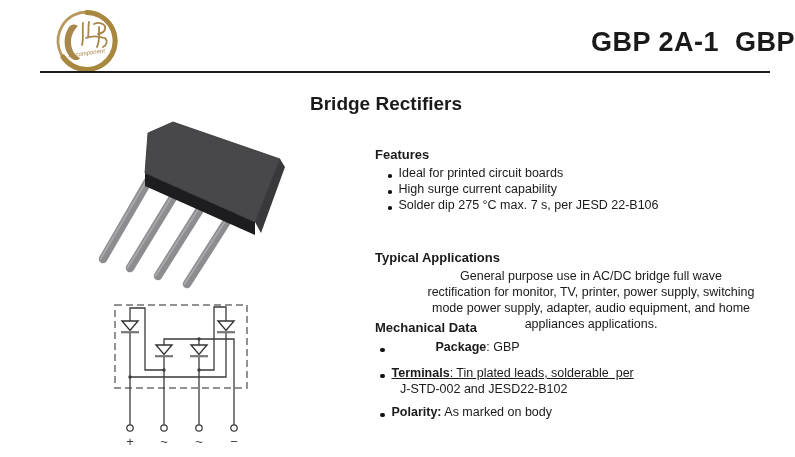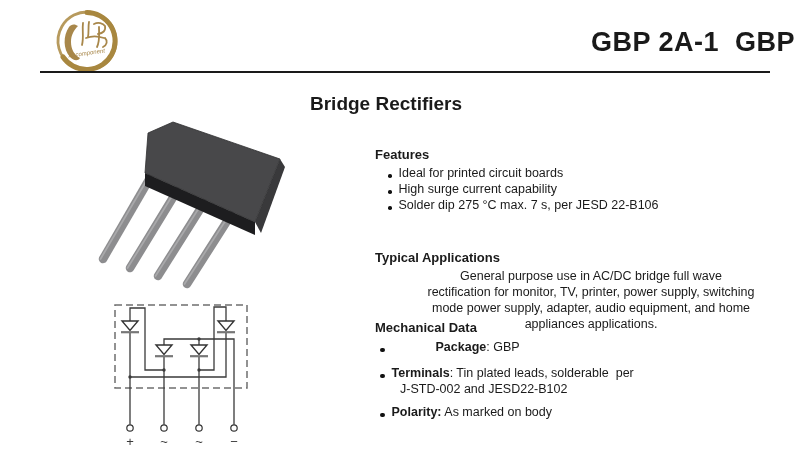--- a/index.html
+++ b/index.html
@@ -21,21 +21,21 @@
   .sec-features { top:147px; }
   .sec-typical { top:210px;margin-top:40px; }
   .sec-mech { top:320px; }
   .sec-heading { font-size:13px; font-weight:bold; margin-bottom:2px; }
   .bullet-row { display:flex; align-items:center; }
   .dot { flex:0 0 auto; width:3.5px; height:3.5px; border-radius:50%; background:#111; margin:6px 7px 0 13px; }
   .dot.big { width:4.5px; height:4.5px; margin:5.5px 7px 0 5px; }
   .indent { padding-left:20px;text-align:center; }
   .pre { white-space:pre-wrap; }
   .mech-line2 { padding-left:25px; }
-  .mt10 { margin-top:10px; }
+  .mt10 { margin-top:10px;text-decoration:underline; }
   .mt7 { margin-top:7px; }
   .mt3 { margin-top:3px;gap:44px; }
   .term-label { font-size:13px; fill:#3a3a3a; }
 </style>
 </head>
 <body>
 
 <div class="page">
 
   <svg class="logo" width="68" height="68" viewBox="0 0 68 68">

